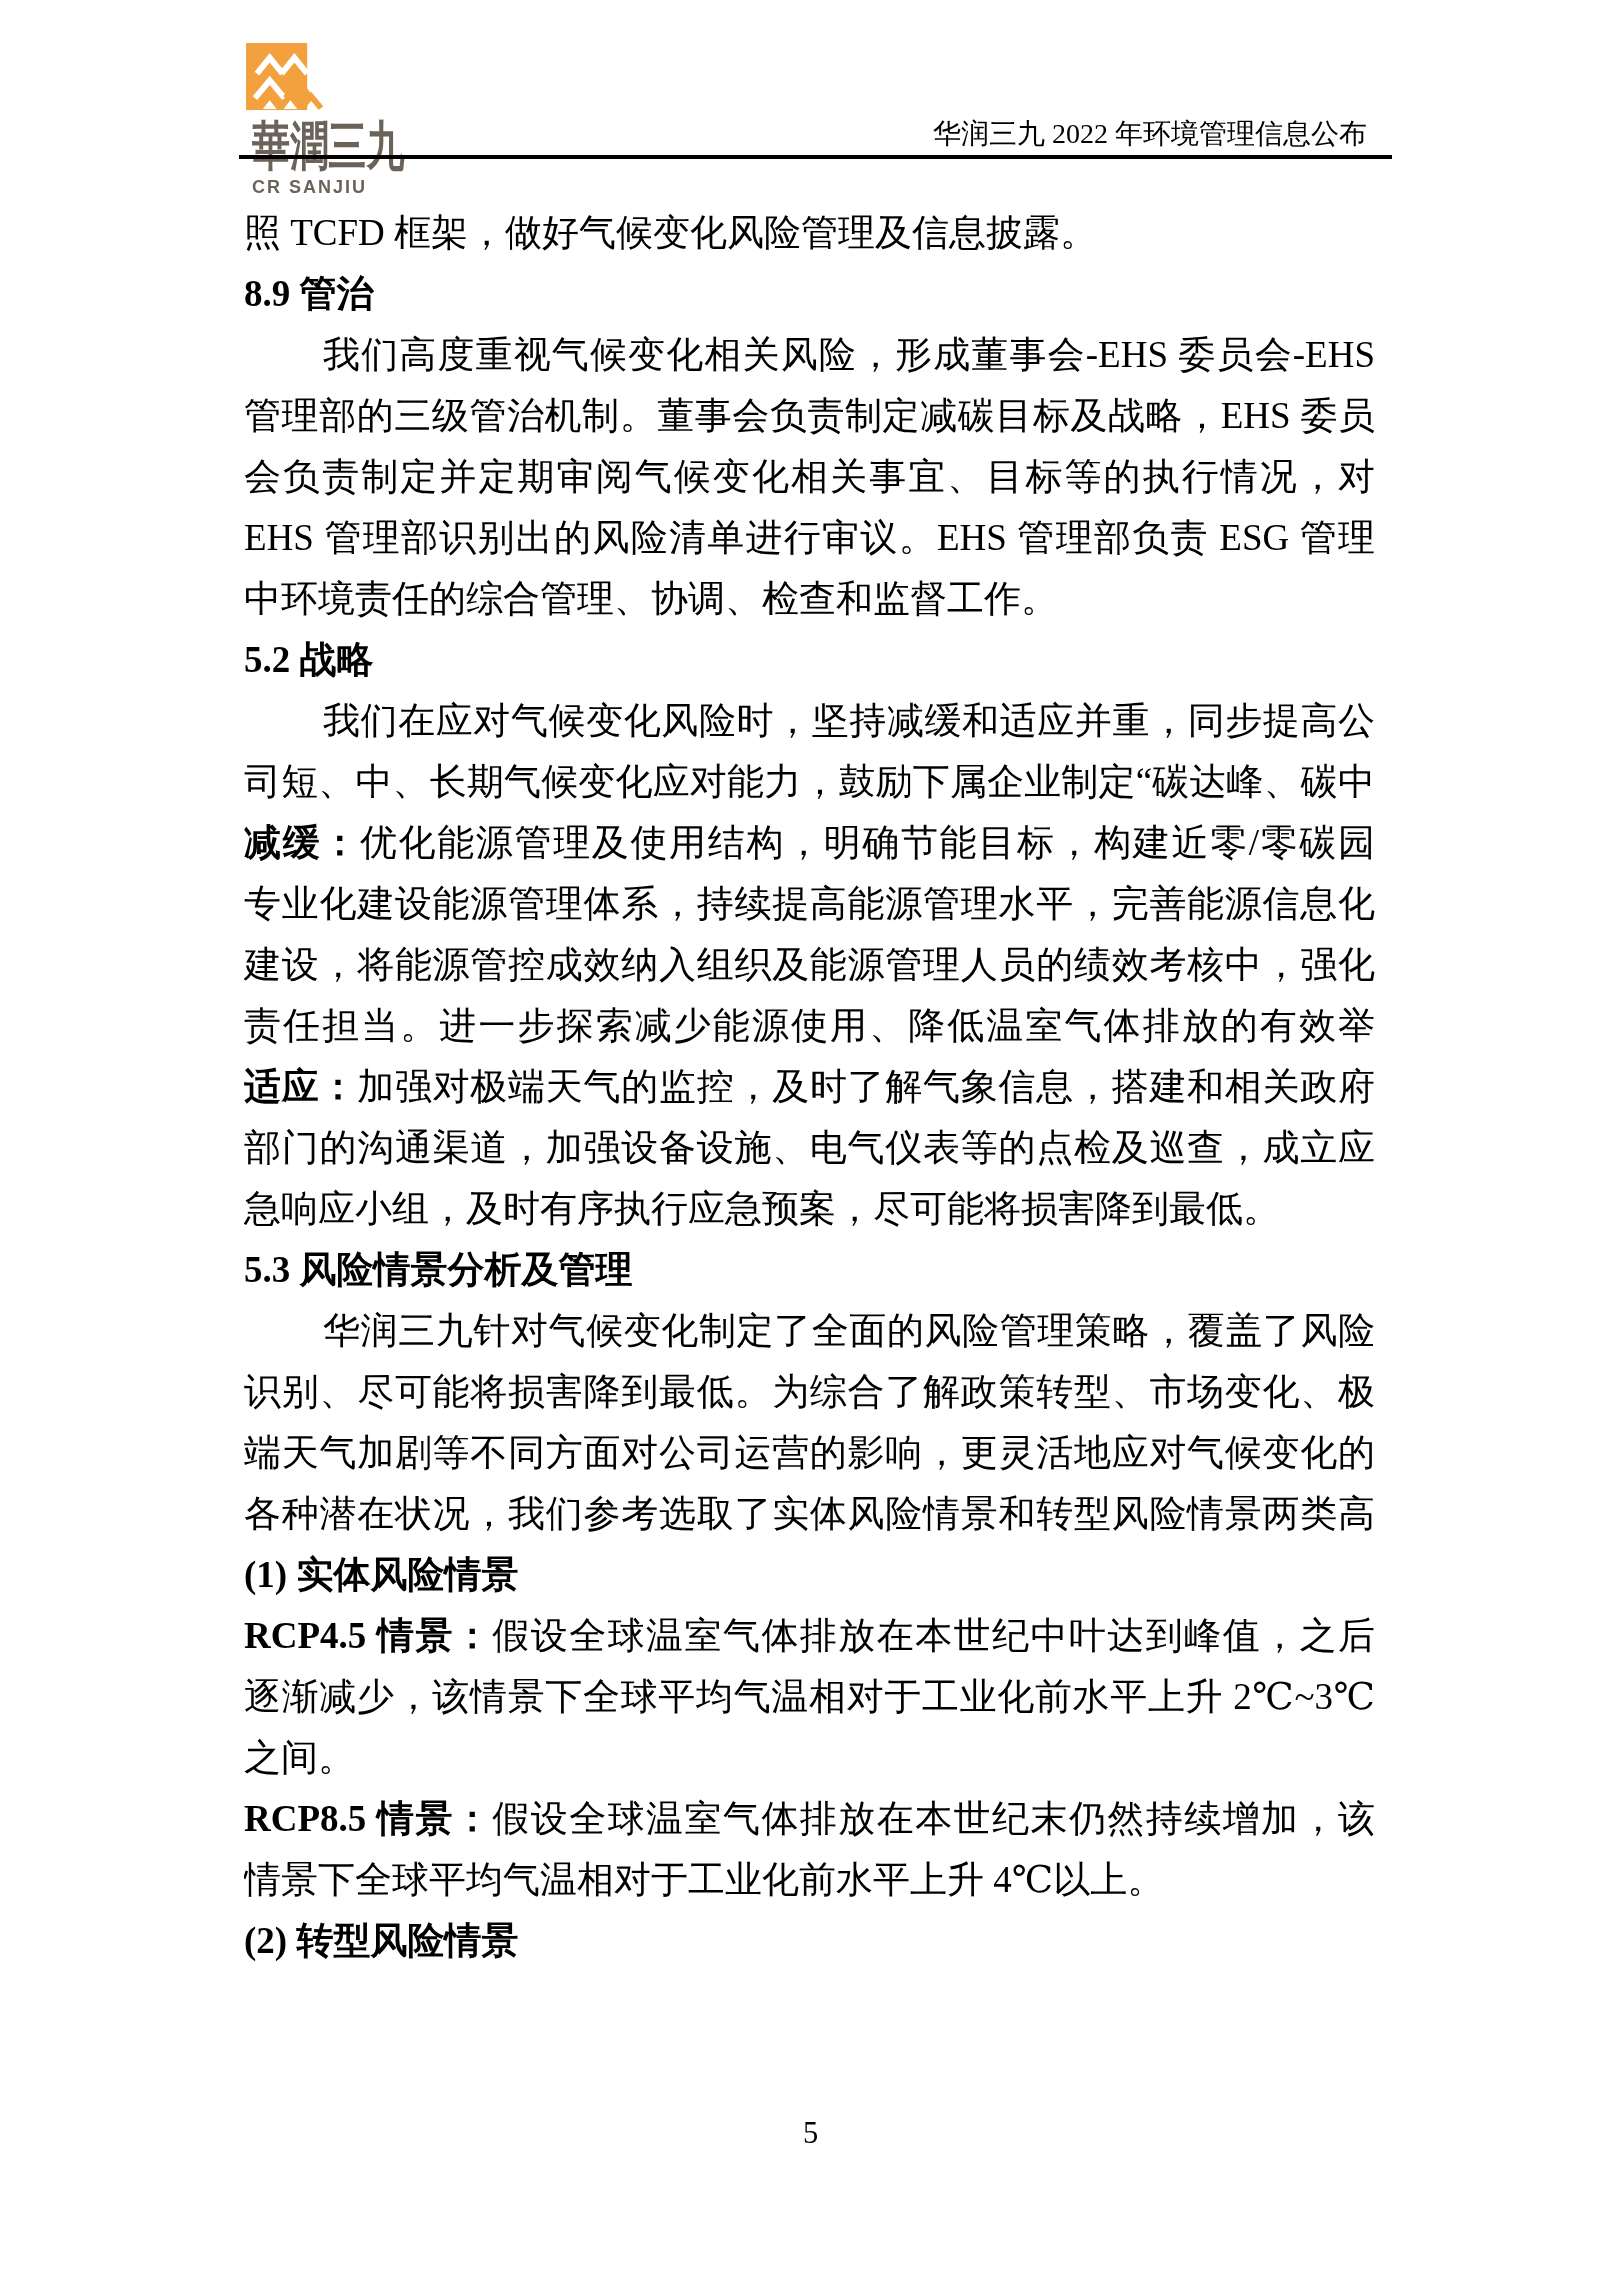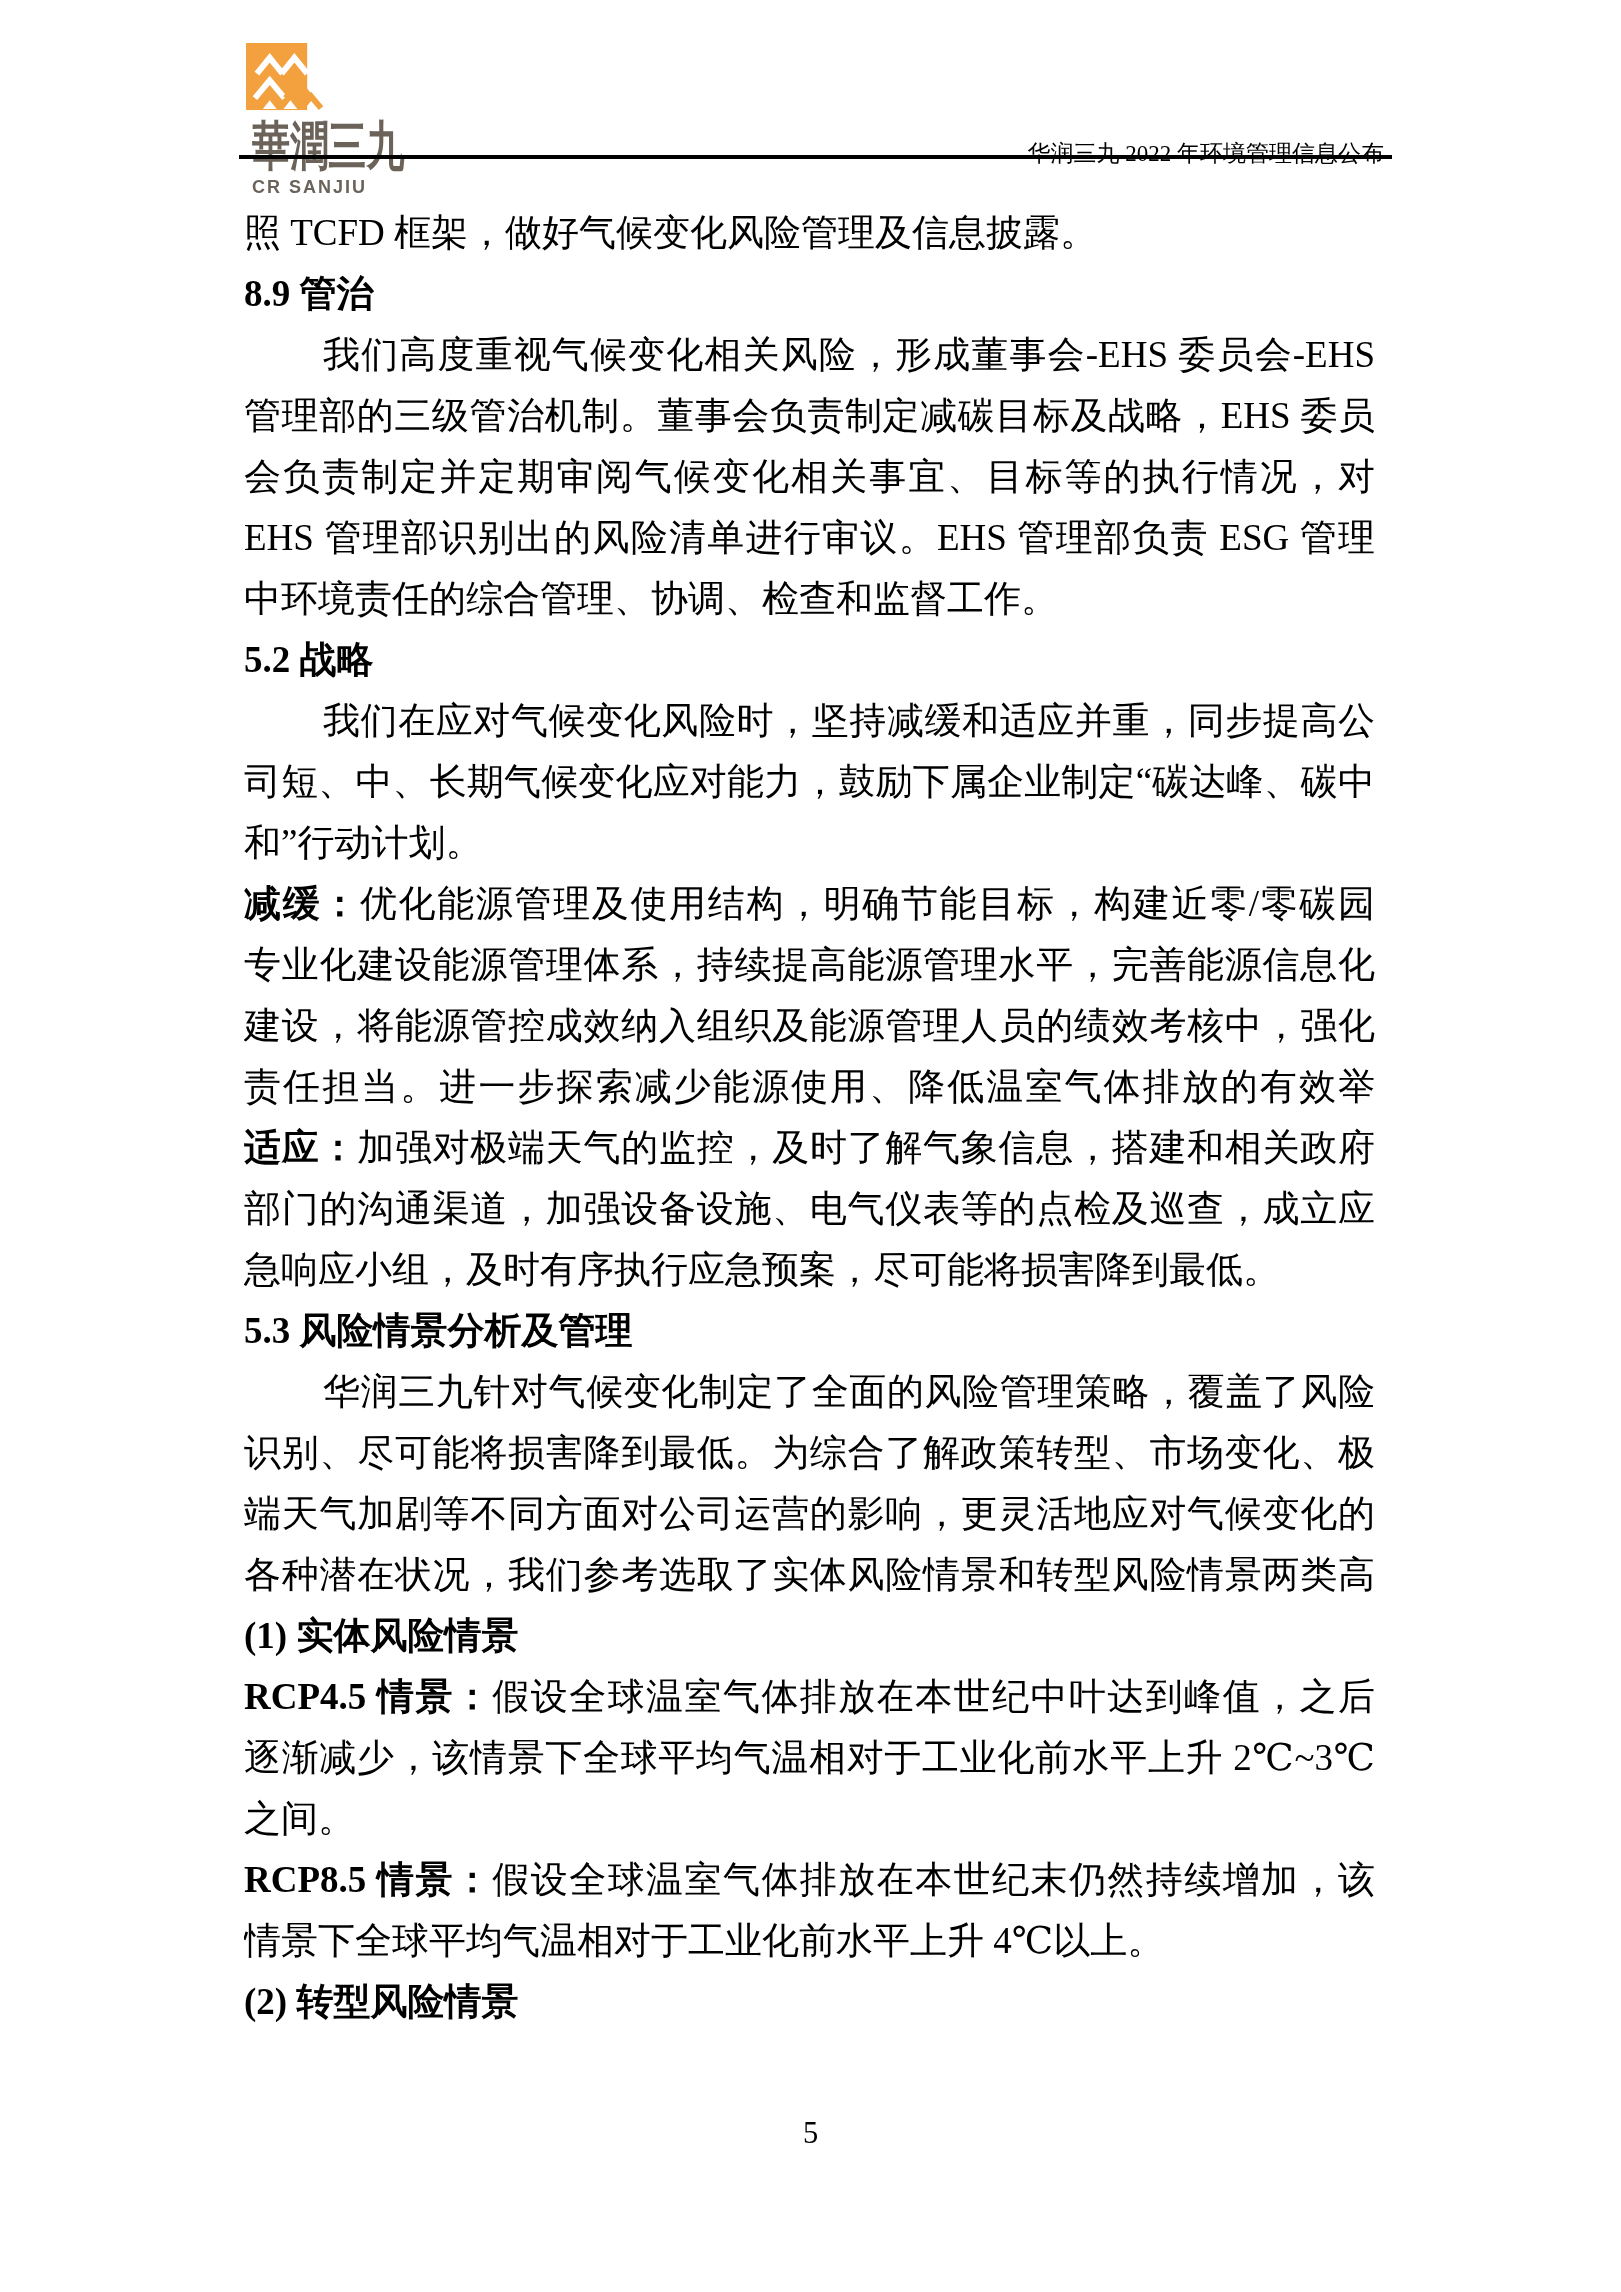--- a/index.html
+++ b/index.html
@@ -22,22 +22,22 @@
     font-size: 53px; font-weight: 700; line-height: 65px;
     transform: scaleX(0.72); transform-origin: left top;
     letter-spacing: 0px; white-space: nowrap;
   }
   .logo-en {
     font-family: "Liberation Sans", "DejaVu Sans", sans-serif;
     font-size: 18px; font-weight: 700; letter-spacing: 2px; margin-top: -2px;
   }
 
   .header-title {
-    position: absolute; top: 116px; right: 237px;
-    font-size: 23px; line-height: 35px; white-space: nowrap; margin-top: 20px;
+    position: absolute; top: 116px; right: 254px;
+    font-size: 28px; line-height: 35px; white-space: nowrap;
   }
   .header-rule {
     position: absolute; left: 239px; top: 155px;
     width: 1153px; height: 3.9px; background: #000000;
   }
 
   
   .doc-body {
     position: absolute; left: 244px; top: 202px; width: 1131px;
     font-size: 37px;
@@ -95,21 +95,20 @@
       <div class="line last">照 TCFD 框架，做好气候变化风险管理及信息披露。</div>
       <div class="line heading">8.9 管治</div>
       <div class="line indent">我们高度重视气候变化相关风险，形成董事会-EHS 委员会-EHS</div>
       <div class="line">管理部的三级管治机制。董事会负责制定减碳目标及战略，EHS 委员</div>
       <div class="line">会负责制定并定期审阅气候变化相关事宜、目标等的执行情况，对</div>
       <div class="line">EHS 管理部识别出的风险清单进行审议。EHS 管理部负责 ESG 管理</div>
       <div class="line last">中环境责任的综合管理、协调、检查和监督工作。</div>
       <div class="line heading">5.2 战略</div>
       <div class="line indent">我们在应对气候变化风险时，坚持减缓和适应并重，同步提高公</div>
       <div class="line">司短、中、长期气候变化应对能力，鼓励下属企业制定“碳达峰、碳中</div>
-      <div class="line last">和”行动计划。</div>
       <div class="line"><b>减缓：</b>优化能源管理及使用结构，明确节能目标，构建近零/零碳园区，</div>
       <div class="line">专业化建设能源管理体系，持续提高能源管理水平，完善能源信息化</div>
       <div class="line">建设，将能源管控成效纳入组织及能源管理人员的绩效考核中，强化</div>
       <div class="line last">责任担当。进一步探索减少能源使用、降低温室气体排放的有效举措。</div>
       <div class="line"><b>适应：</b>加强对极端天气的监控，及时了解气象信息，搭建和相关政府</div>
       <div class="line">部门的沟通渠道，加强设备设施、电气仪表等的点检及巡查，成立应</div>
       <div class="line last">急响应小组，及时有序执行应急预案，尽可能将损害降到最低。</div>
       <div class="line heading">5.3 风险情景分析及管理</div>
       <div class="line indent">华润三九针对气候变化制定了全面的风险管理策略，覆盖了风险</div>
       <div class="line">识别、尽可能将损害降到最低。为综合了解政策转型、市场变化、极</div>

